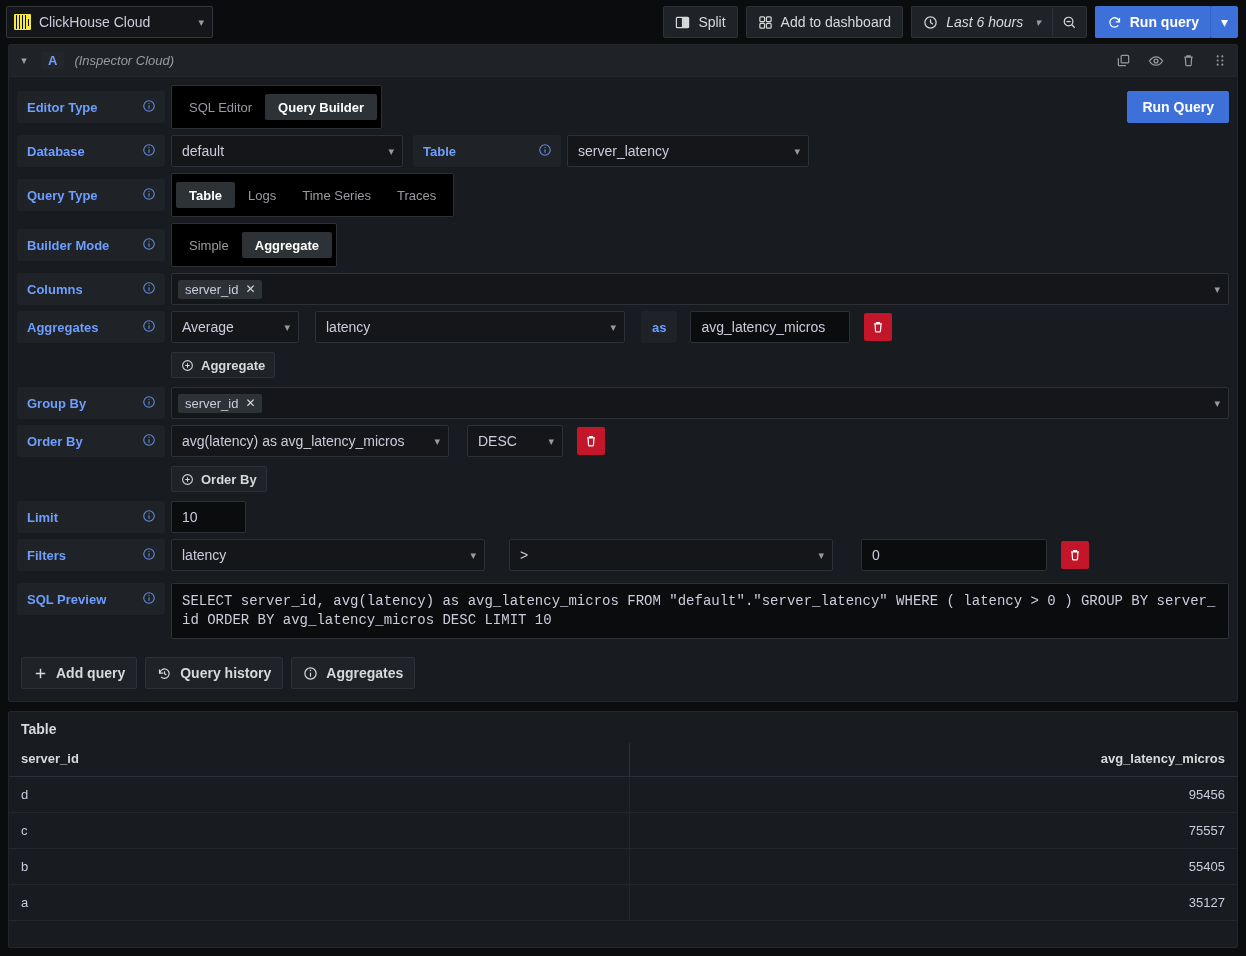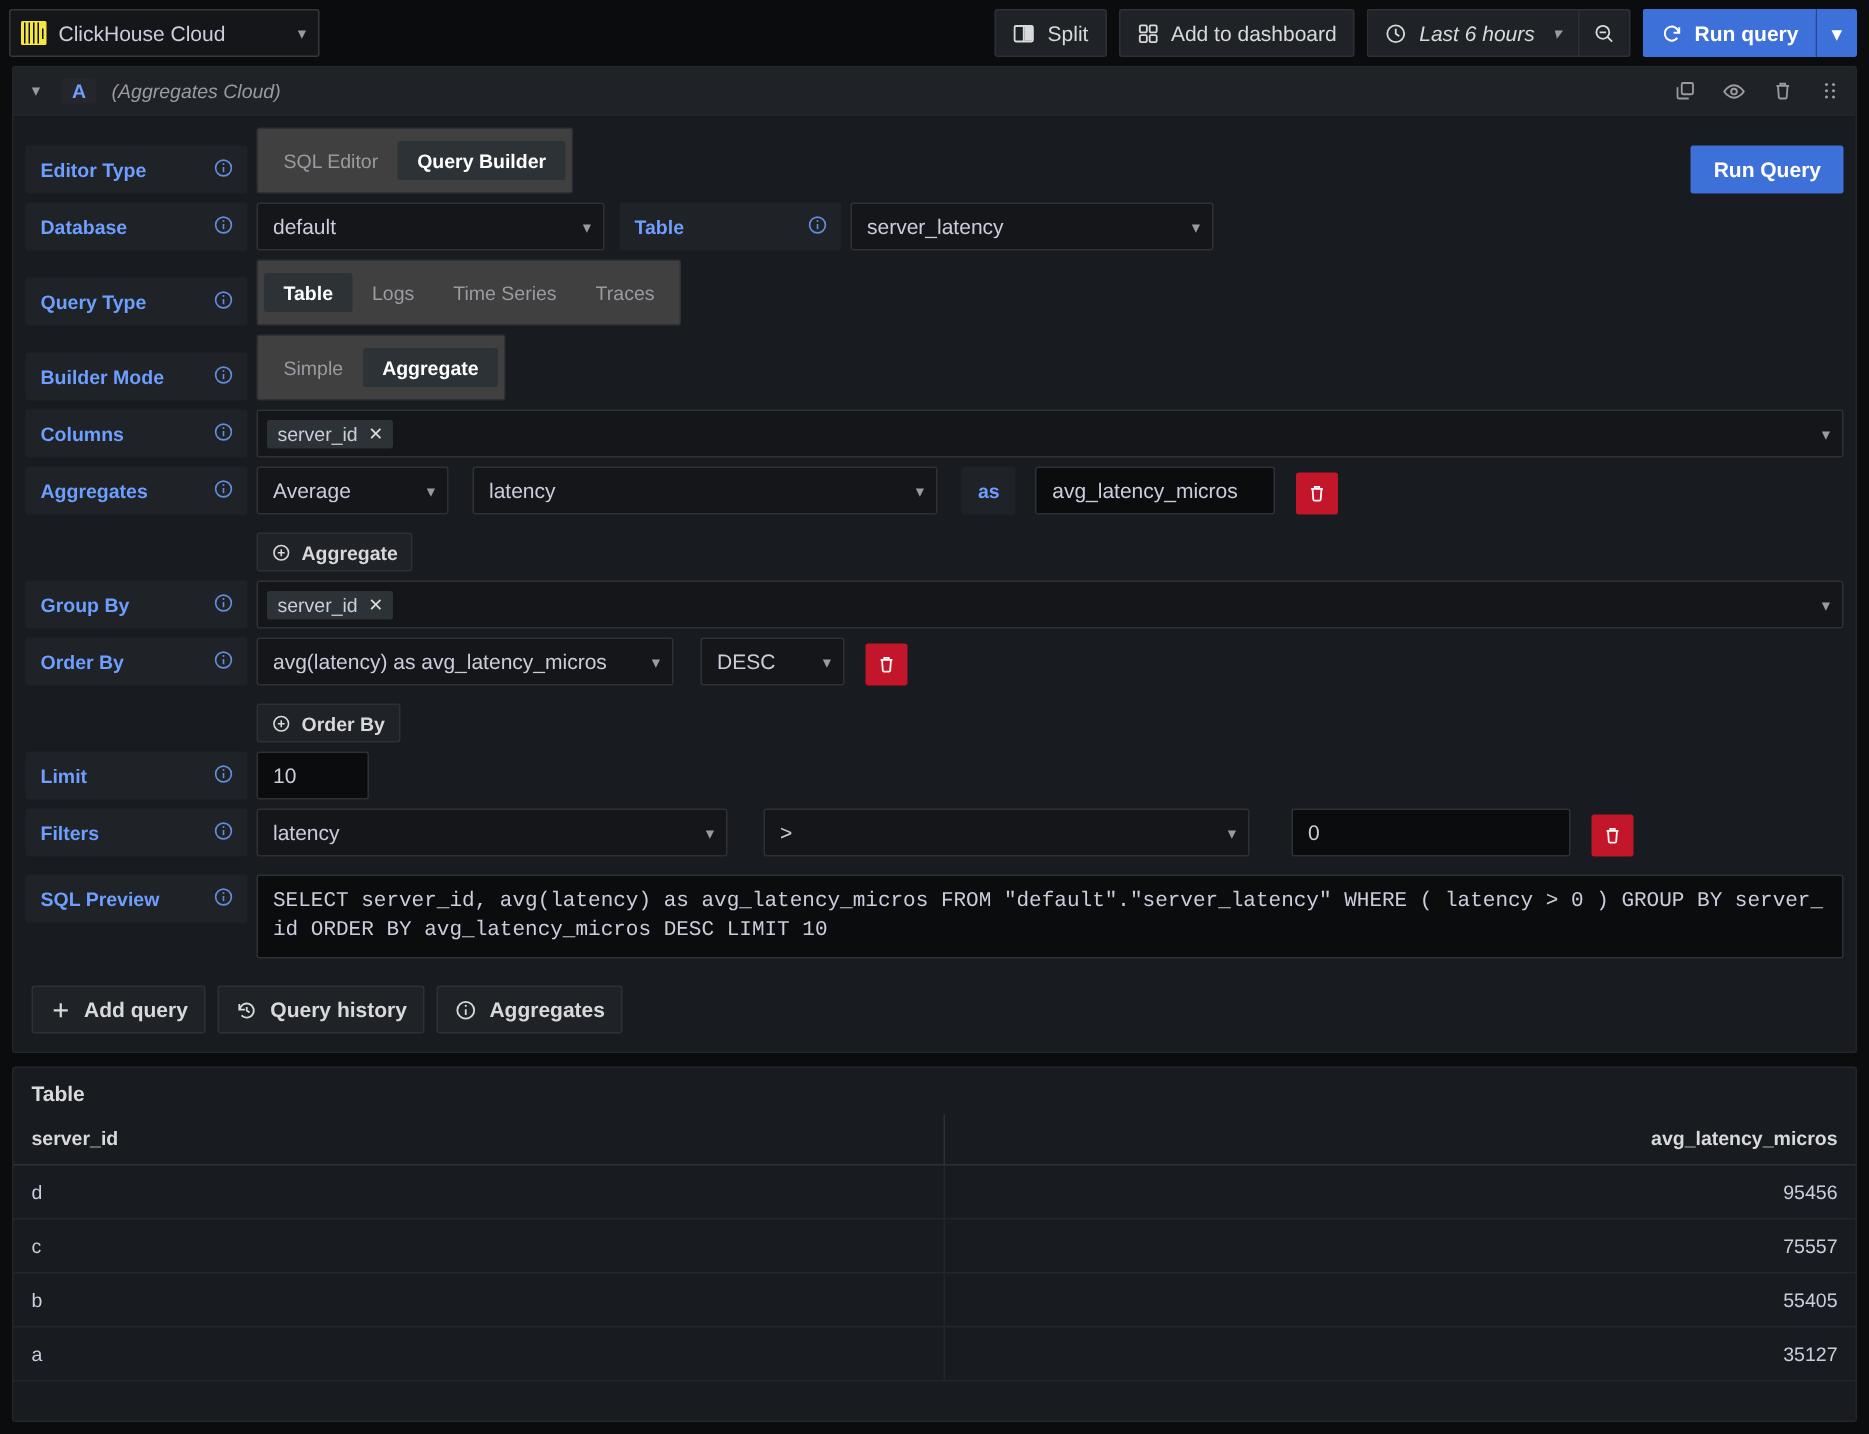--- a/index.html
+++ b/index.html
@@ -71,35 +71,35 @@
   .q-refid {
     color: #6e9fff; font-weight: bold; font-size: 13px;
     padding: 1px 7px; background: #24262b; border-radius: 2px;
   }
   .q-ds { color: #9a9ba1; font-style: italic; font-size: 13px; }
   .q-header .right { margin-left: auto; display: flex; align-items: center; gap: 17px; }
   .q-header .right .ic { color: #9a9ba1; }
 
   .q-body { padding: 8px 0 10px 0; }
 
-  .row { display: flex; align-items: flex-end; margin: 0 0 6px 0; padding: 0 8px 0 8px; }
+  .row { display: flex; align-items: center; margin: 0 0 6px 0; padding: 0 8px 0 8px; }
   .row:last-child { margin-bottom: 0; }
   .lbl {
     width: 148px; min-width: 148px; height: 32px;
     display: flex; align-items: center; justify-content: space-between;
     background: #1f2226; border-radius: 2px; padding: 0 9px 0 10px;
     color: #6e9fff; font-size: 13px; font-weight: bold;
     margin-right: 6px;
   }
   .lbl .info { color: #6e9fff; opacity: .85; }
   .lbl.blank { background: transparent; }
 
   .radio-group {
     display: inline-flex; align-items: center; height: 44px;
-    border: 1px solid #2d3137; border-radius: 2px; background: #404040; padding: 4px;
+    border: 1px solid #2d3137; border-radius: 2px; background: #000000; padding: 4px;
   }
   .radio-group .opt {
     height: 26px; display: inline-flex; align-items: center; padding: 0 13px;
     font-size: 13px; color: #9a9ba1; border-radius: 2px; white-space: nowrap;
   }
   .radio-group .opt.sel { background: #2c3235; color: #fff; font-weight: bold; }
 
   .select {
     height: 32px; display: flex; align-items: center;
     background: #141619; border: 1px solid #2d3137; border-radius: 2px;
@@ -257,21 +257,21 @@
         <span class="caret" style="color:#fff">▾</span>
       </div>
     </div>
   </div>
 
   <div class="editor-card">
 
     <div class="q-header">
       <span class="chev">▾</span>
       <span class="q-refid">A</span>
-      <span class="q-ds">(Aggregates Cloud)</span>
+      <span class="q-ds">(Inspector Cloud)</span>
       <span class="right">
         <span class="ic">
           <svg width="15" height="15" viewBox="0 0 16 16" fill="none" stroke="#9a9ba1" stroke-width="1.3">
             <rect x="5.5" y="2.5" width="8" height="8" rx="1"></rect>
               <path d="M10.5 13.5h-7a1 1 0 0 1-1-1v-7"></path>
           </svg>
         </span>
         <span class="ic">
           <svg width="16" height="16" viewBox="0 0 16 16" fill="none" stroke="#9a9ba1" stroke-width="1.3">
             <path d="M1.5 8S4 3.8 8 3.8 14.5 8 14.5 8 12 12.2 8 12.2 1.5 8 1.5 8z"></path>

